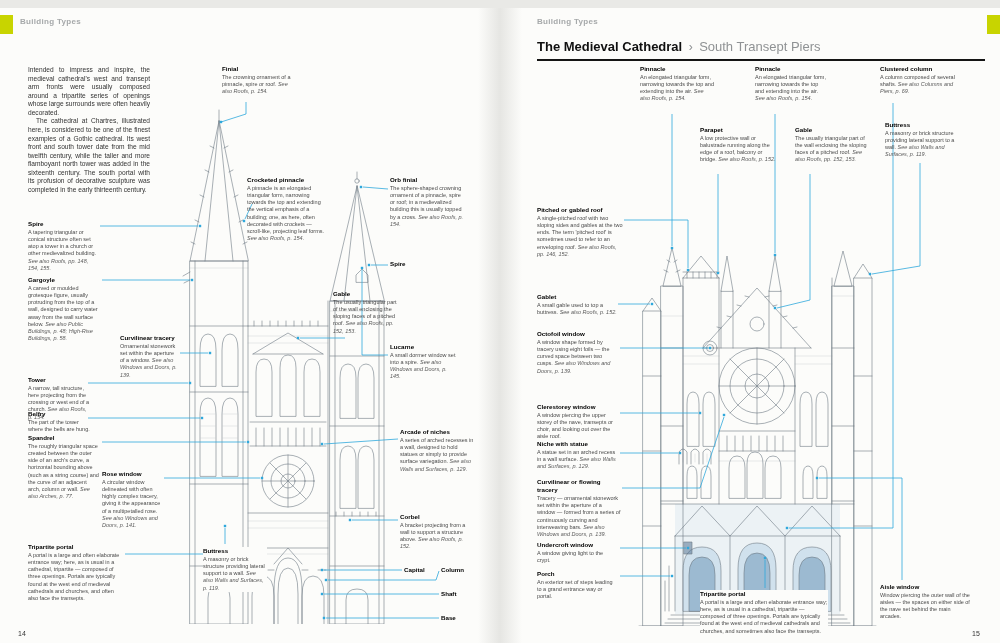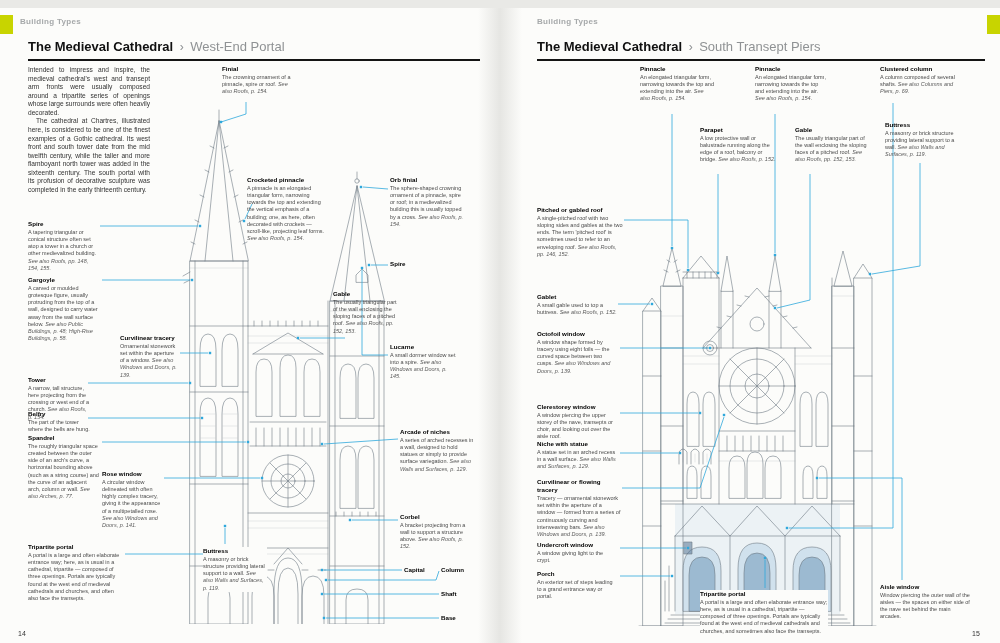--- a/index.html
+++ b/index.html
@@ -37,25 +37,20 @@
 
 <div class="spread">
 
   <div class="gutter"></div>
 
   <div class="tab" style="left:0;top:7px"></div>
   <div class="tab" style="right:0;top:7px"></div>
   <div class="sect" style="left:20px;top:9px">Building Types</div>
   <div class="sect" style="left:537px;top:9px">Building Types</div>
 
-  <div class="titlebar" style="left:28px;top:29px;width:452px">
-    <span class="t-name">The Medieval Cathedral</span>
-    <span class="t-sep">›</span>
-    <span class="t-sub">West-End Portal</span>
-  </div>
   <div class="titlebar" style="left:537px;top:29px;width:448px">
     <span class="t-name">The Medieval Cathedral</span>
     <span class="t-sep">›</span>
     <span class="t-sub">South Transept Piers</span>
   </div>
 
   <div class="intro" style="left:28px;top:58px;width:122px">
     <p>Intended to impress and inspire, the medieval cathedral's west and transept arm fronts were usually composed around a tripartite series of openings whose large surrounds were often heavily decorated.</p>
     <p>The cathedral at Chartres, illustrated here, is considered to be one of the finest examples of a Gothic cathedral. Its west front and south tower date from the mid twelfth century, while the taller and more flamboyant north tower was added in the sixteenth century. The south portal with its profusion of decorative sculpture was completed in the early thirteenth century.</p>
   </div>

